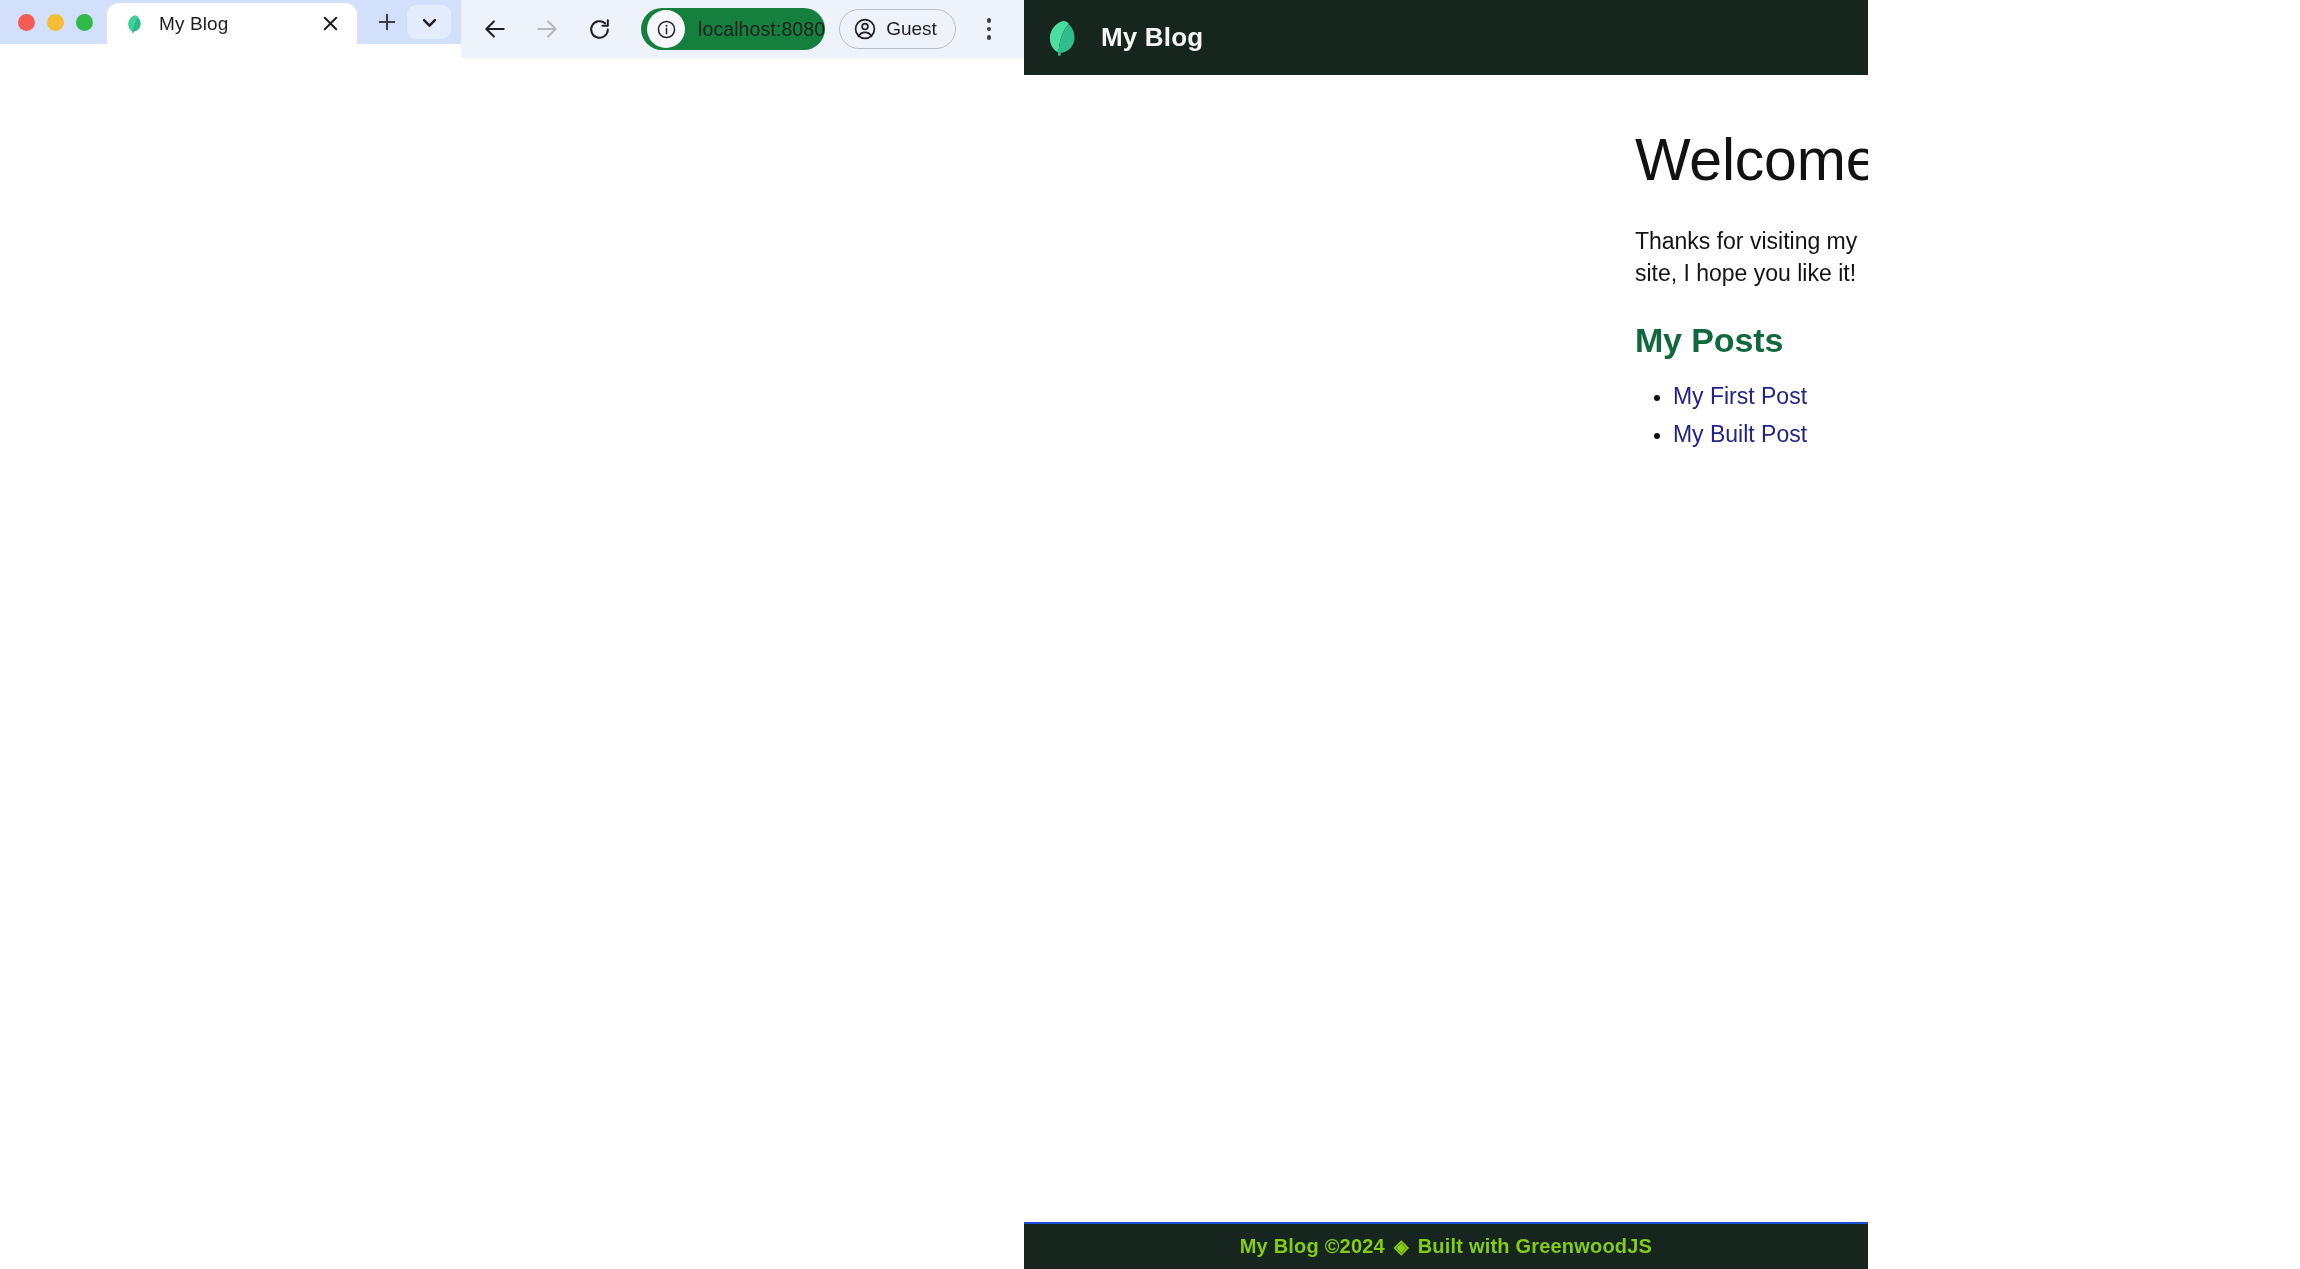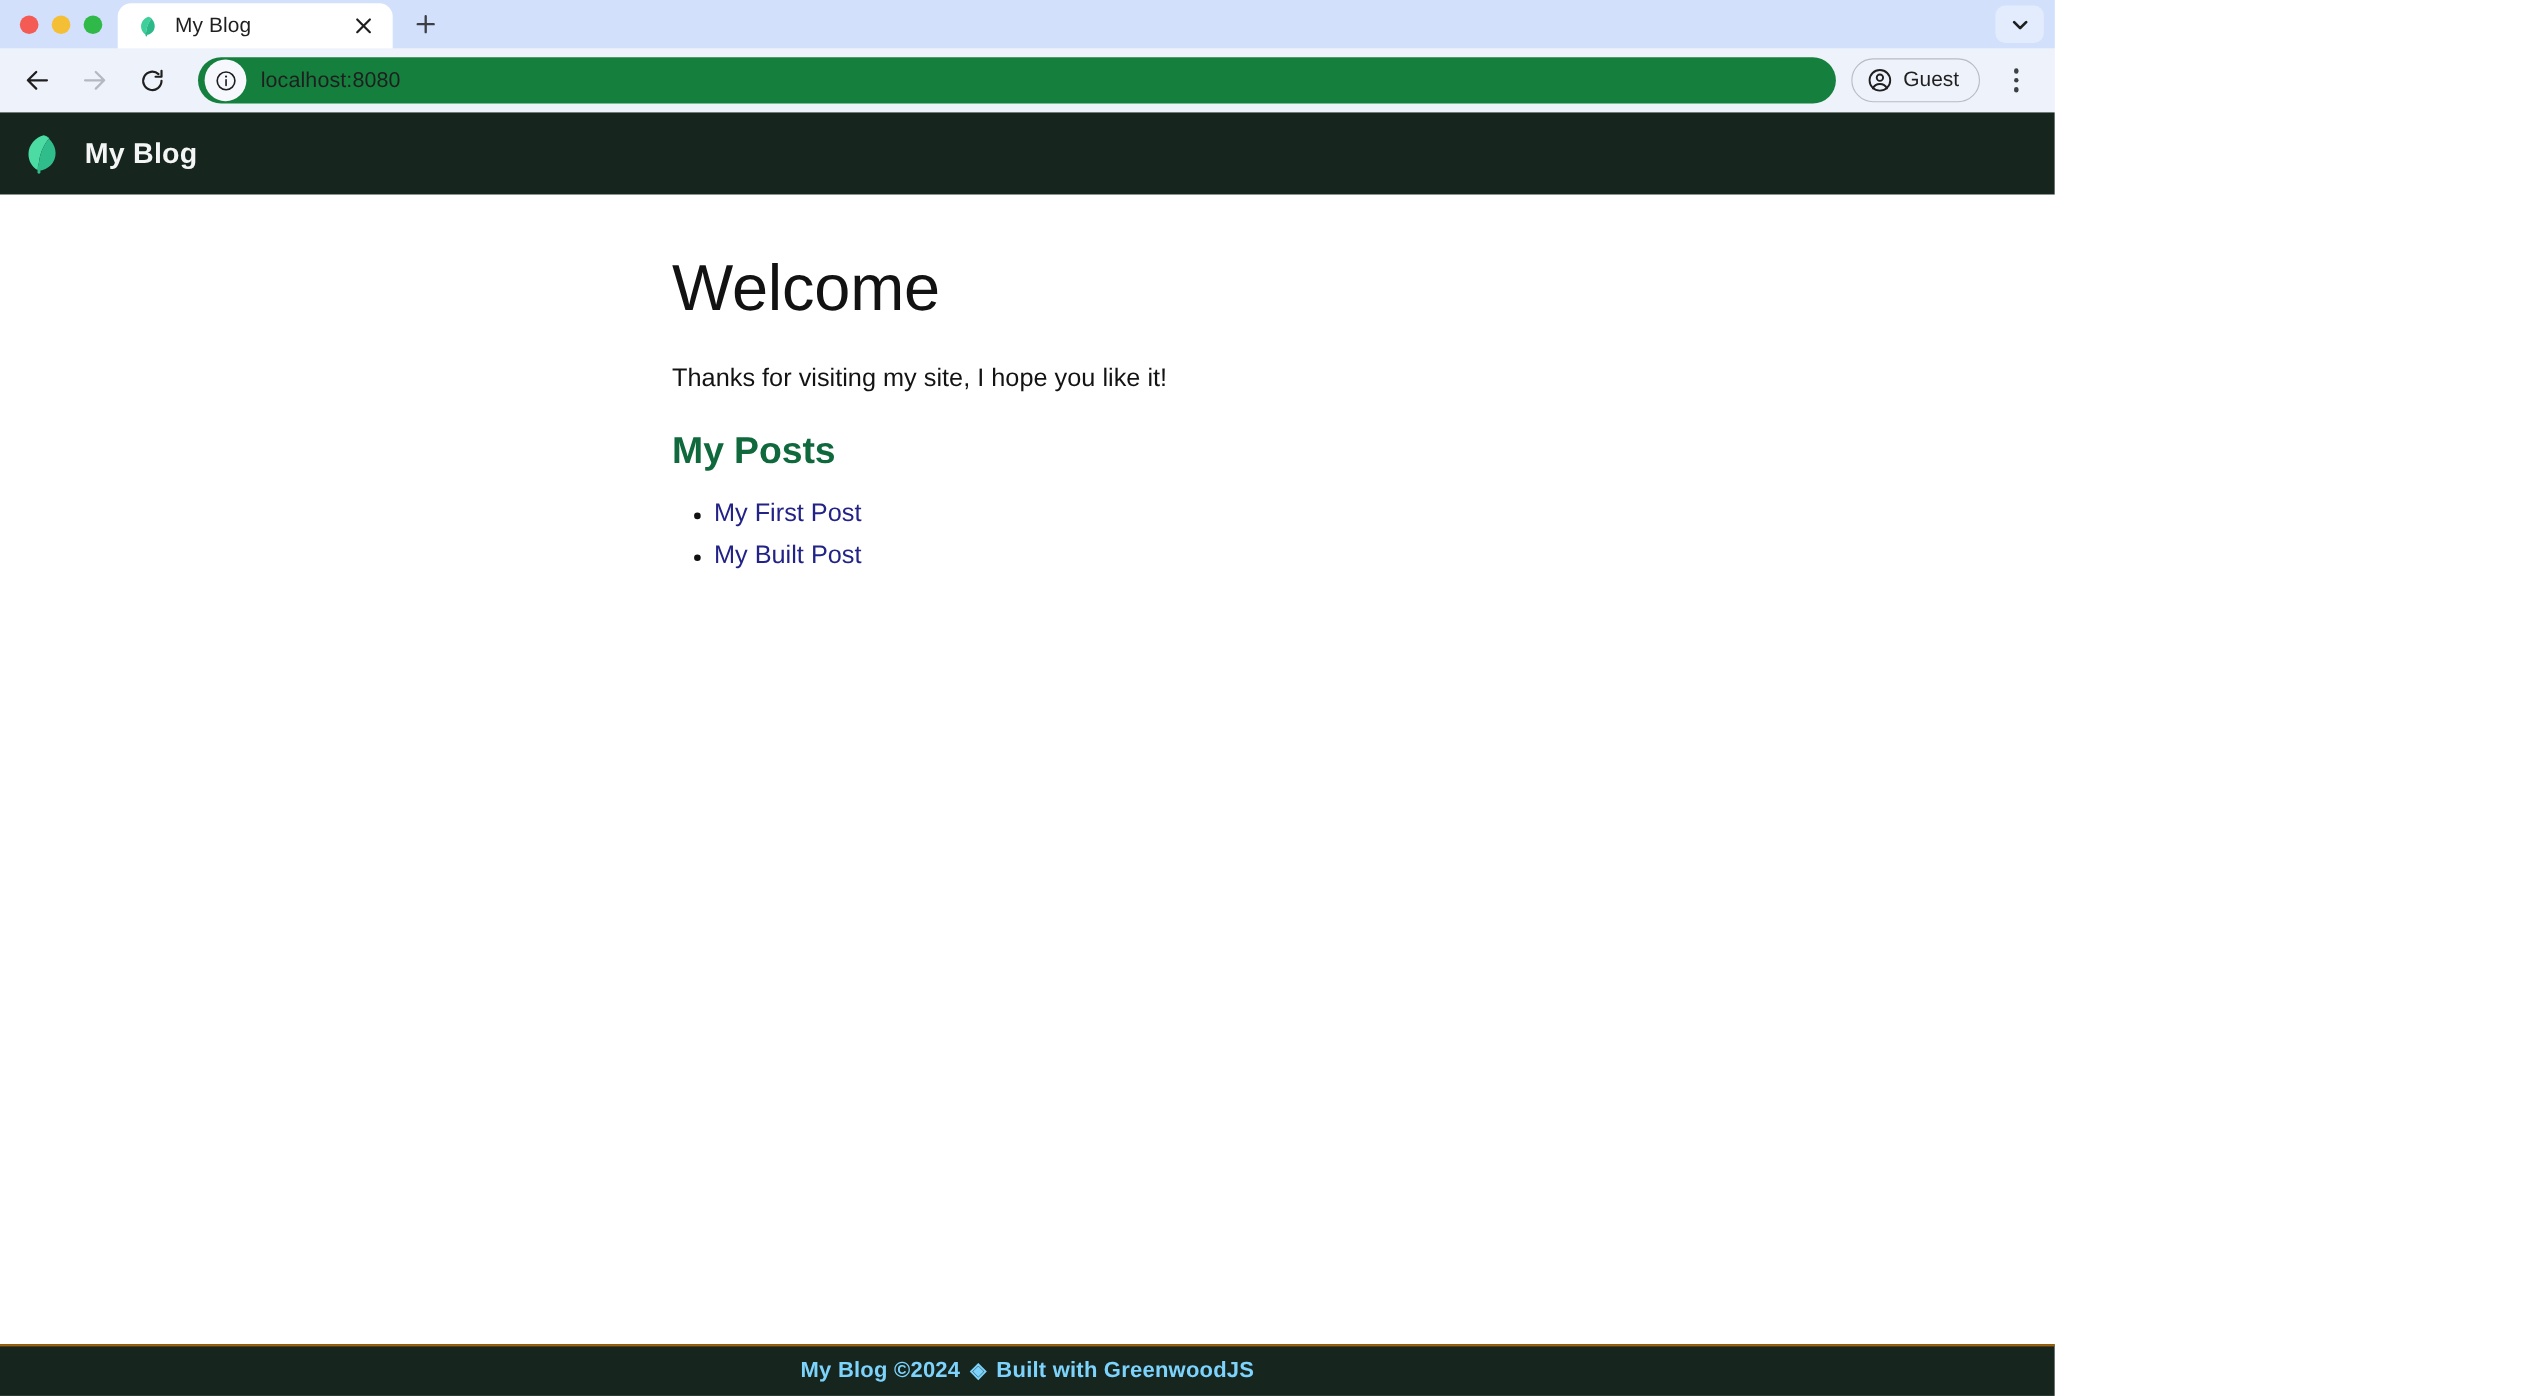--- a/index.html
+++ b/index.html
@@ -10,21 +10,21 @@
     overflow: hidden;
     font-family: "Liberation Sans", sans-serif;
     background: #ffffff;
   }
 
   
   .browser {
     width: 1868px;
     height: 1269px;
     display: flex;
-    flex-direction: column;
+    flex-direction: row;
     background: #ffffff;
     justify-content: center;
   }
 
   .tab-strip {
     height: 44px;
     background: #d2e0fb;
     display: flex;
     align-items: flex-end;
     position: relative;
@@ -220,25 +220,25 @@
   .post-link {
     font-size: 23px;
     color: #232387;
     text-decoration: none;
   }
 
   .site-footer {
     height: 47px;
     flex: 0 0 47px;
     background: #16261f;
-    border-top: 2px solid #a16207;
+    border-top: 2px solid #1d4ed8;
     display: flex;
     align-items: center;
     justify-content: center;
-    color: #7dd3fc;
+    color: #84cc16;
     font-size: 20px;
     font-weight: bold;
     letter-spacing: 0.2px;
     gap: 9px;
   }
   .footer-diamond { font-size: 19px; line-height: 1; }
 </style>
 </head>
 <body>
 

